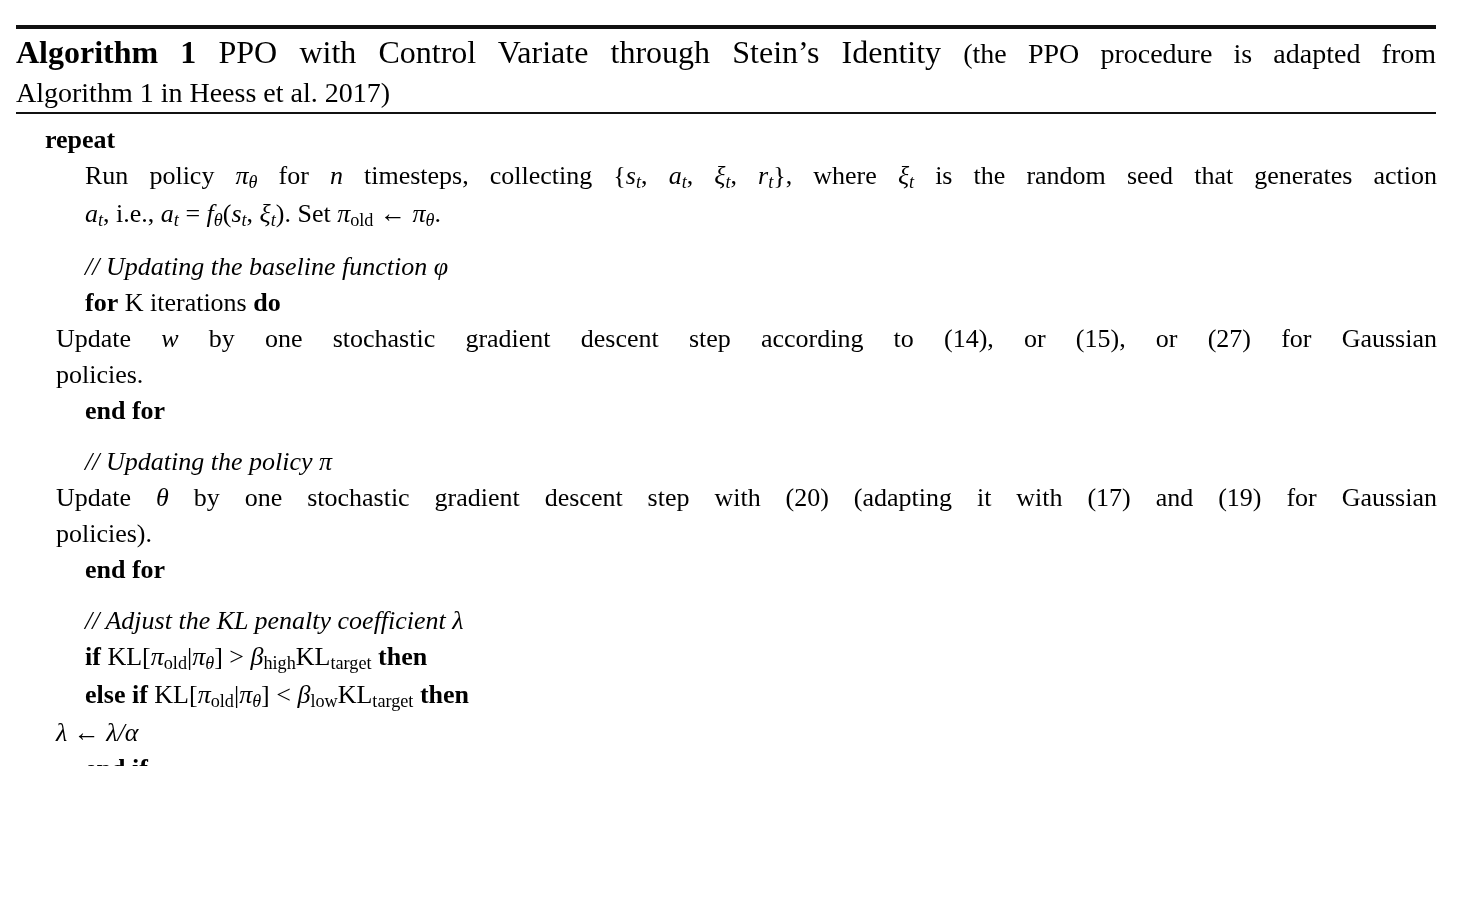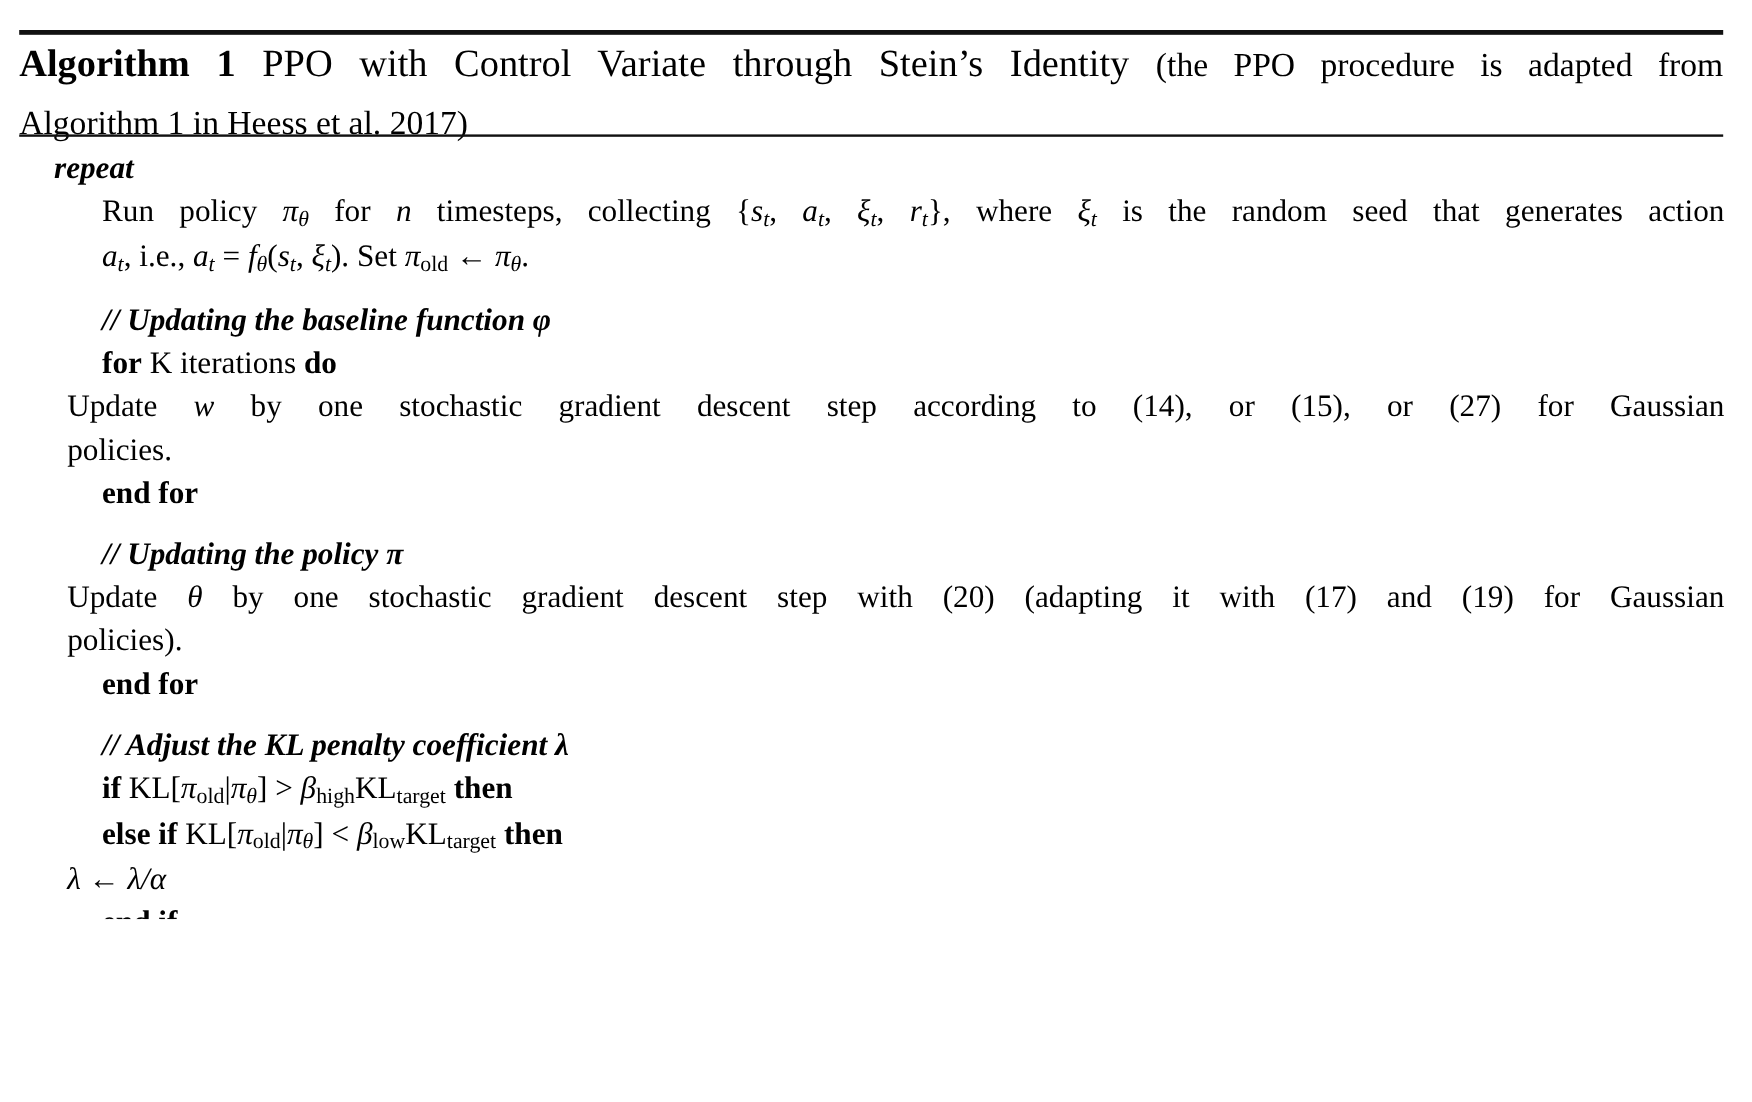--- a/index.html
+++ b/index.html
@@ -35,47 +35,47 @@
   .title-line1 {
     font-size: 32px;
     line-height: 40px;
     text-align: justify;
     text-align-last: justify;
     white-space: normal;
   }
   .title-line2 {
     font-size: 28px;
     line-height: 34px;
-    margin-top: 12px;
+    margin-top: 2px;
   }
   .seg-tbold  { font-weight: bold; }
   .seg-tplain { }
   .seg-tsmall { font-size: 28px; }
 
   .algorithm-body {
     position: absolute;
     top: 122px;
     left: 0;
     width: 1437px;
   }
   .alg-line {
     font-size: 26px;
     line-height: 36px;
   }
-  .indent-0 { padding-left: 45px; font-style: italic; }
+  .indent-0 { padding-left: 45px; }
   .indent-1 { padding-left: 85px; }
   .indent-2 { padding-left: 56px; }
   .space-before { margin-top: 15px; }
   .justify {
     text-align: justify;
     text-align-last: justify;
   }
   .seg-plain { }
   .seg-kw   { font-weight: bold; }
-  .seg-cmt  { font-weight: bold; font-style: italic; }
+  .seg-cmt  { font-weight: normal; font-style: italic; }
   .seg-math { font-style: italic; }
   .seg-sub  { font-size: 0.7em; position: relative; top: 0.24em; }
   .seg-msub { font-size: 0.7em; font-style: italic; position: relative; top: 0.24em; }
 </style>
 </head>
 <body>
 
 <div class="page">
   <div class="rule rule-top"></div>
 

